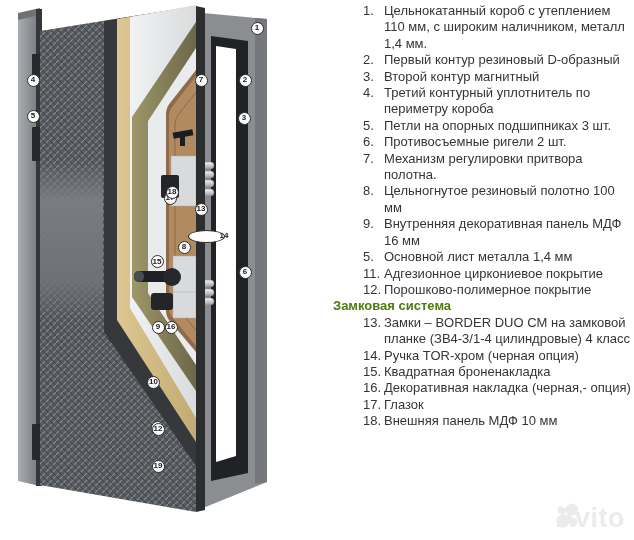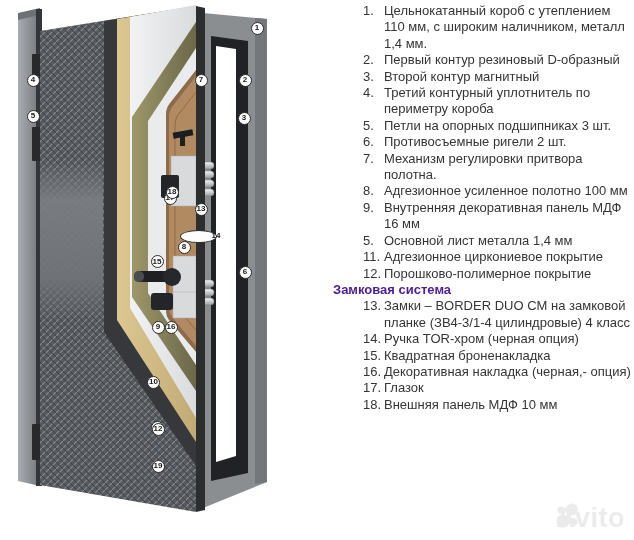--- a/index.html
+++ b/index.html
@@ -9,21 +9,21 @@
   }
   .stage{position:absolute;inset:0;}
   svg{position:absolute;left:0;top:0;}
   .legend{
     position:absolute;left:333px;top:3px;width:300px;
     font-size:13px;line-height:16.4px;color:#353535;
   }
   .entry{display:flex;}
   .entry .num{flex:0 0 21px;margin-left:30px;}
   .entry .txt{flex:1;}
-  .heading{font-weight:bold;color:#4c1d95;}
+  .heading{font-weight:bold;color:#4d7c0f;}
   .marker{
     position:absolute;width:13px;height:13px;border-radius:50%;
     background:#fdfdfd;border:1px solid #2c2c2c;box-sizing:border-box;
     color:#1b1b1b;font-size:8px;font-weight:bold;line-height:10px;
     display:flex;align-items:center;justify-content:center;
     font-family:"Liberation Sans", sans-serif;
   }
   .watermark{
     position:absolute;right:9px;bottom:6px;display:flex;align-items:center;gap:4px;
     color:#ebebec;font-weight:bold;font-size:27px;letter-spacing:.5px;
@@ -135,21 +135,21 @@
       <div class="marker" style="left: 26.5px; top: 73.5px;">4</div>
       <div class="marker" style="left: 26.5px; top: 109.5px;">5</div>
       <div class="marker" style="left: 238.5px; top: 265.5px;">6</div>
       <div class="marker" style="left: 194.5px; top: 73.5px;">7</div>
       <div class="marker" style="left: 177.5px; top: 240.5px;">8</div>
       <div class="marker" style="left: 151.5px; top: 320.5px;">9</div>
       <div class="marker" style="left: 147px; top: 375.5px;">10</div>
       <div class="marker" style="left: 150.5px; top: 421px; font-style: italic;">11</div>
       <div class="marker" style="left: 151.5px; top: 422.5px;">12</div>
       <div class="marker" style="left: 194.5px; top: 202.5px;">13</div>
-      <div class="marker" style="left: 180px; top: 229.5px; padding-left: 35px;">14</div>
+      <div class="marker" style="left: 188px; top: 229.5px; padding-left: 35px;">14</div>
       <div class="marker" style="left: 150.5px; top: 255px;">15</div>
       <div class="marker" style="left: 164.5px; top: 304.5px; margin-top: 16px;">16</div>
       <div class="marker" style="left: 163.5px; top: 191.5px;">17</div>
       <div class="marker" style="left: 165.5px; top: 141.5px; margin-top: 44px;">18</div>
       <div class="marker" style="left: 151.5px; top: 459.5px;">19</div>
     </div>
 </div>
 
 <div class="legend">
     <div class="entry">
@@ -175,21 +175,21 @@
     <div class="entry">
       <span class="num">6.</span>
       <span class="txt">Противосъемные ригели 2 шт.</span>
     </div>
     <div class="entry">
       <span class="num">7.</span>
       <span class="txt">Механизм регулировки притвора полотна.</span>
     </div>
     <div class="entry">
       <span class="num">8.</span>
-      <span class="txt">Адгезионное усиленное полотно 100 мм</span>
+      <span class="txt">Цельногнутое резиновый полотно 100 мм</span>
     </div>
     <div class="entry">
       <span class="num">9.</span>
       <span class="txt">Внутренняя декоративная панель МДФ 16 мм</span>
     </div>
     <div class="entry">
       <span class="num">5.</span>
       <span class="txt">Основной лист металла 1,4 мм</span>
     </div>
     <div class="entry">

